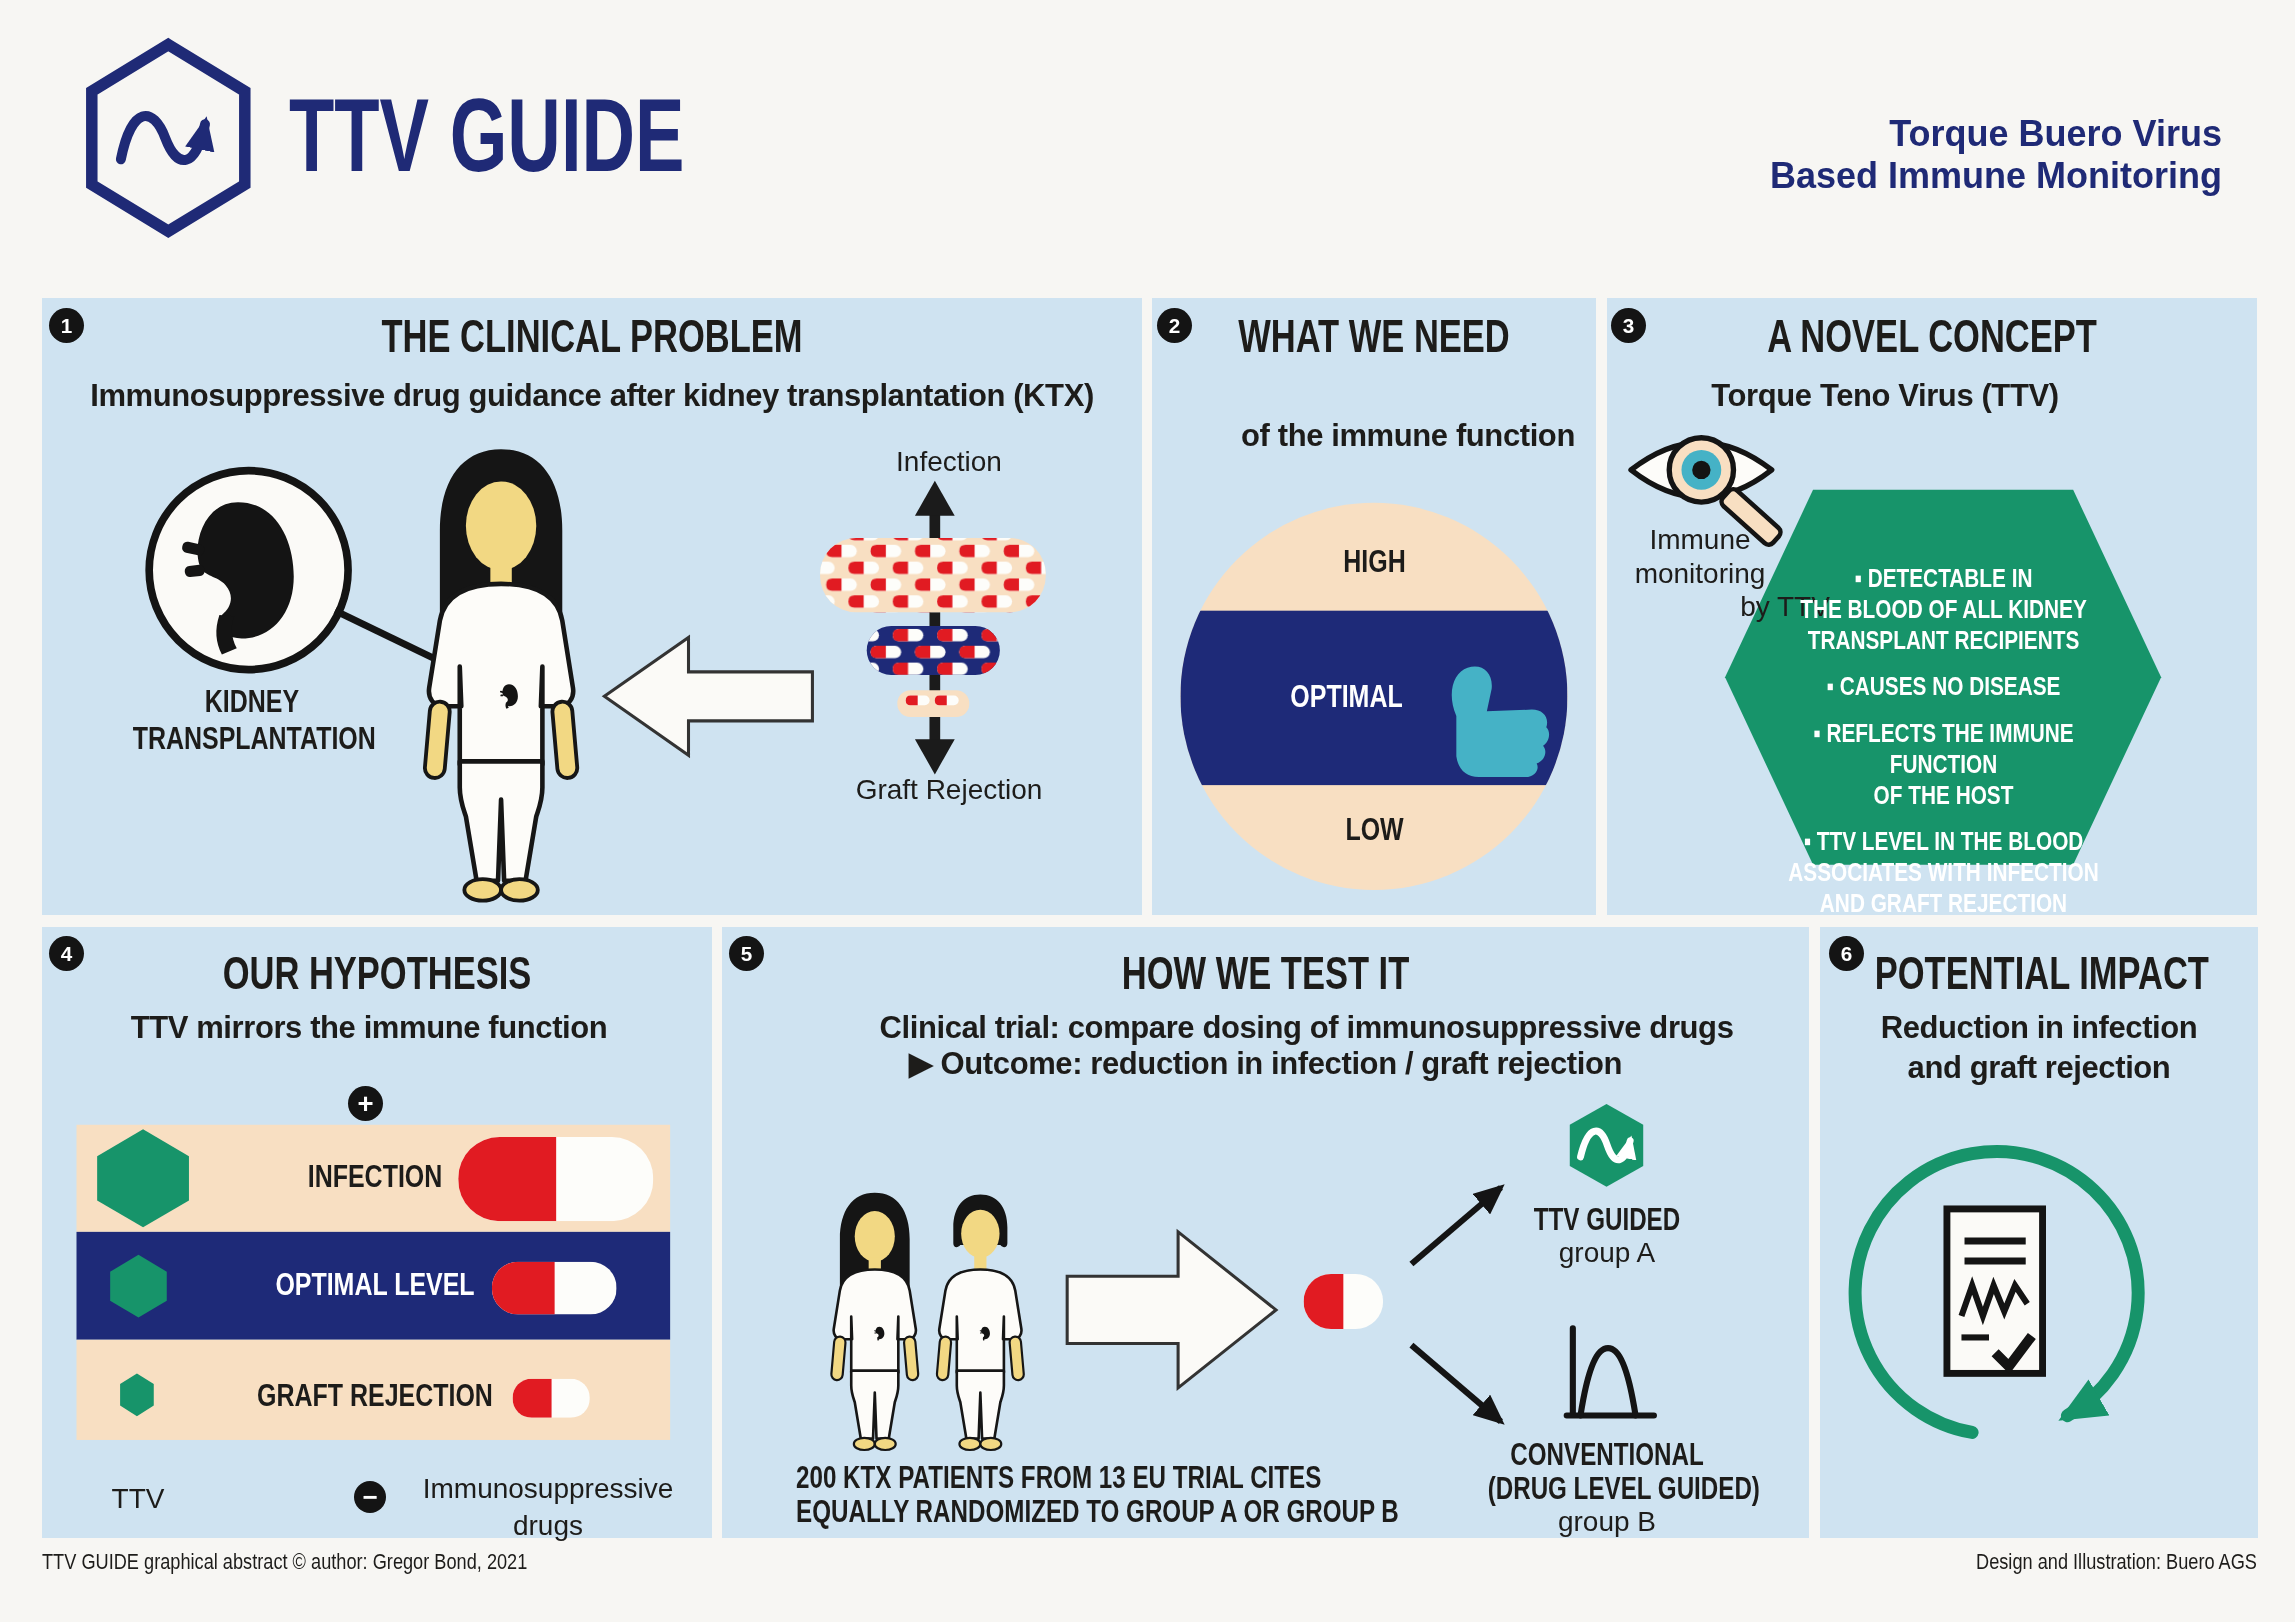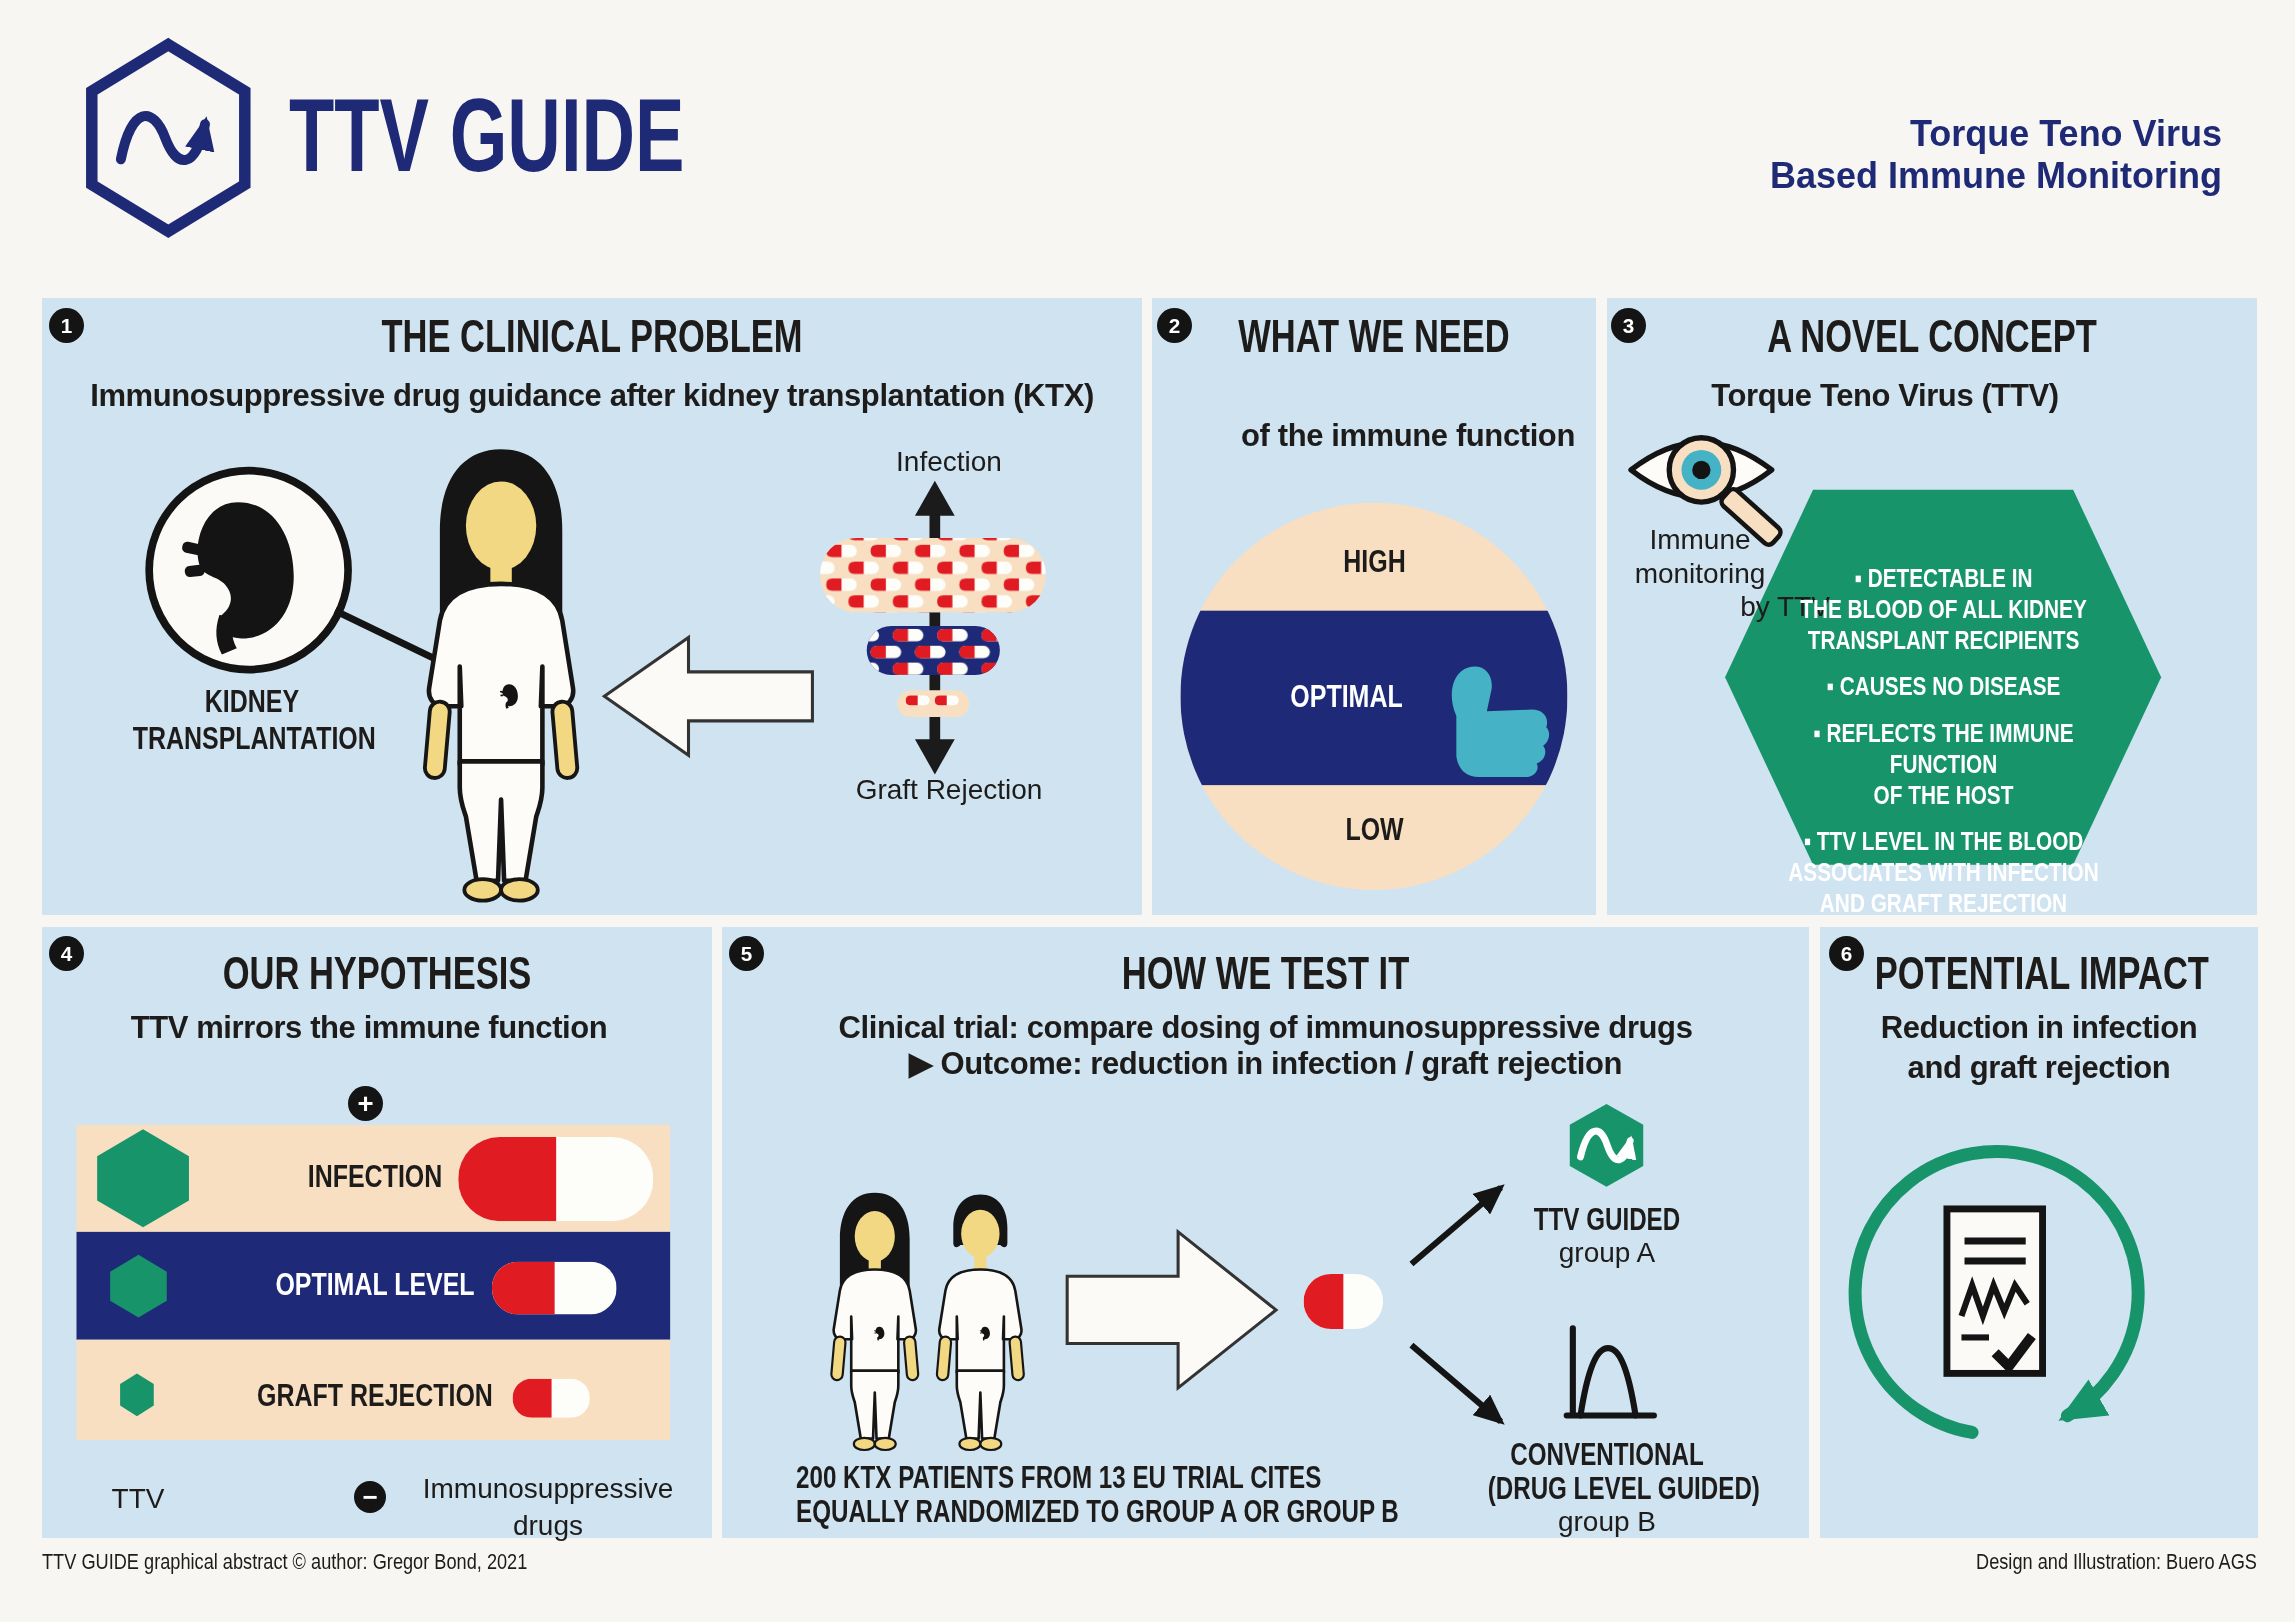--- a/index.html
+++ b/index.html
@@ -207,21 +207,21 @@
         <line x1="2568" y1="1622" x2="2648" y2="1622" stroke="#141414" stroke-width="9"></line>
         <line x1="2568" y1="1648" x2="2648" y2="1648" stroke="#141414" stroke-width="9"></line>
         <polyline points="2564,1720 2578,1680 2592,1720 2606,1680 2620,1714 2634,1680 2650,1704" fill="none" stroke="#141414" stroke-width="8" stroke-linejoin="miter"></polyline>
         <line x1="2564" y1="1748" x2="2600" y2="1748" stroke="#141414" stroke-width="8"></line>
         <path d="M2608,1768 L2626,1786 L2656,1746" fill="none" stroke="#141414" stroke-width="13"></path>
       </g>
     </g>
   </svg>
 
   <div class="abs logo-text navy" style="left:289px;top:77px;">TTV GUIDE</div>
-  <div class="abs tagline navy" style="left:1530px;width:692px;top:111px;">Torque Teno Virus</div>
+  <div class="abs tagline navy" style="left:1530px;width:692px;top:111px;">Torque Buero Virus</div>
   <div class="abs tagline navy" style="left:1530px;width:692px;top:153px;">Based Immune Monitoring</div>
 
   <div class="badge" style="left:49px;top:308px;">1</div>
   <div class="badge" style="left:1157px;top:308px;">2</div>
   <div class="badge" style="left:1611px;top:308px;">3</div>
   <div class="badge" style="left:49px;top:936px;">4</div>
   <div class="badge" style="left:729px;top:936px;">5</div>
   <div class="badge" style="left:1829px;top:936px;">6</div>
 
   <div class="abs title" style="left:42px;width:1100px;top:312px;">THE CLINICAL PROBLEM</div>
@@ -259,21 +259,21 @@
   <div class="sign" style="left:348px;top:1086px;width:35px;height:35px;font-size:27.5px;">+</div>
   <div class="abs clbl" style="left:222px;width:306px;top:1158px;">INFECTION</div>
   <div class="abs clbl white" style="left:222px;width:306px;top:1266px;">OPTIMAL LEVEL</div>
   <div class="abs clbl" style="left:222px;width:306px;top:1377px;">GRAFT REJECTION</div>
   <div class="abs lbl" style="left:46px;width:184px;top:1483px;">TTV</div>
   <div class="sign" style="left:354px;top:1481px;width:32px;height:32px;font-size:26px;">−</div>
   <div class="abs lbl" style="left:395px;width:306px;top:1473px;">Immunosuppressive</div>
   <div class="abs lbl" style="left:395px;width:306px;top:1510px;">drugs</div>
 
   <div class="abs title" style="left:722px;width:1087px;top:949px;">HOW WE TEST IT</div>
-  <div class="abs sub" style="left:722px;width:1087px;top:1008px;">Clinical trial: compare dosing of immunosuppressive drugs</div>
+  <div class="abs sub" style="left:722px;width:1087px;top:1008px;padding-left:41px;">Clinical trial: compare dosing of immunosuppressive drugs</div>
   <div class="abs sub" style="left:722px;width:1087px;top:1044px;">▶ Outcome: reduction in infection / graft rejection</div>
   <div class="abs cap" style="left:722px;width:673px;top:1460px;">200 KTX PATIENTS FROM 13 EU TRIAL CITES</div>
   <div class="abs cap" style="left:722px;width:673px;top:1494px;">EQUALLY RANDOMIZED TO GROUP A OR GROUP B</div>
   <div class="abs cap" style="left:1454px;width:306px;top:1202px;">TTV GUIDED</div>
   <div class="abs lbl" style="left:1454px;width:306px;top:1237px;">group A</div>
   <div class="abs cap" style="left:1454px;width:306px;top:1437px;">CONVENTIONAL</div>
   <div class="abs cap" style="left:1454px;width:306px;top:1471px;">(DRUG LEVEL GUIDED)</div>
   <div class="abs lbl" style="left:1454px;width:306px;top:1506px;">group B</div>
 
   <div class="abs title" style="left:1820px;width:438px;top:949px;">POTENTIAL IMPACT</div>

